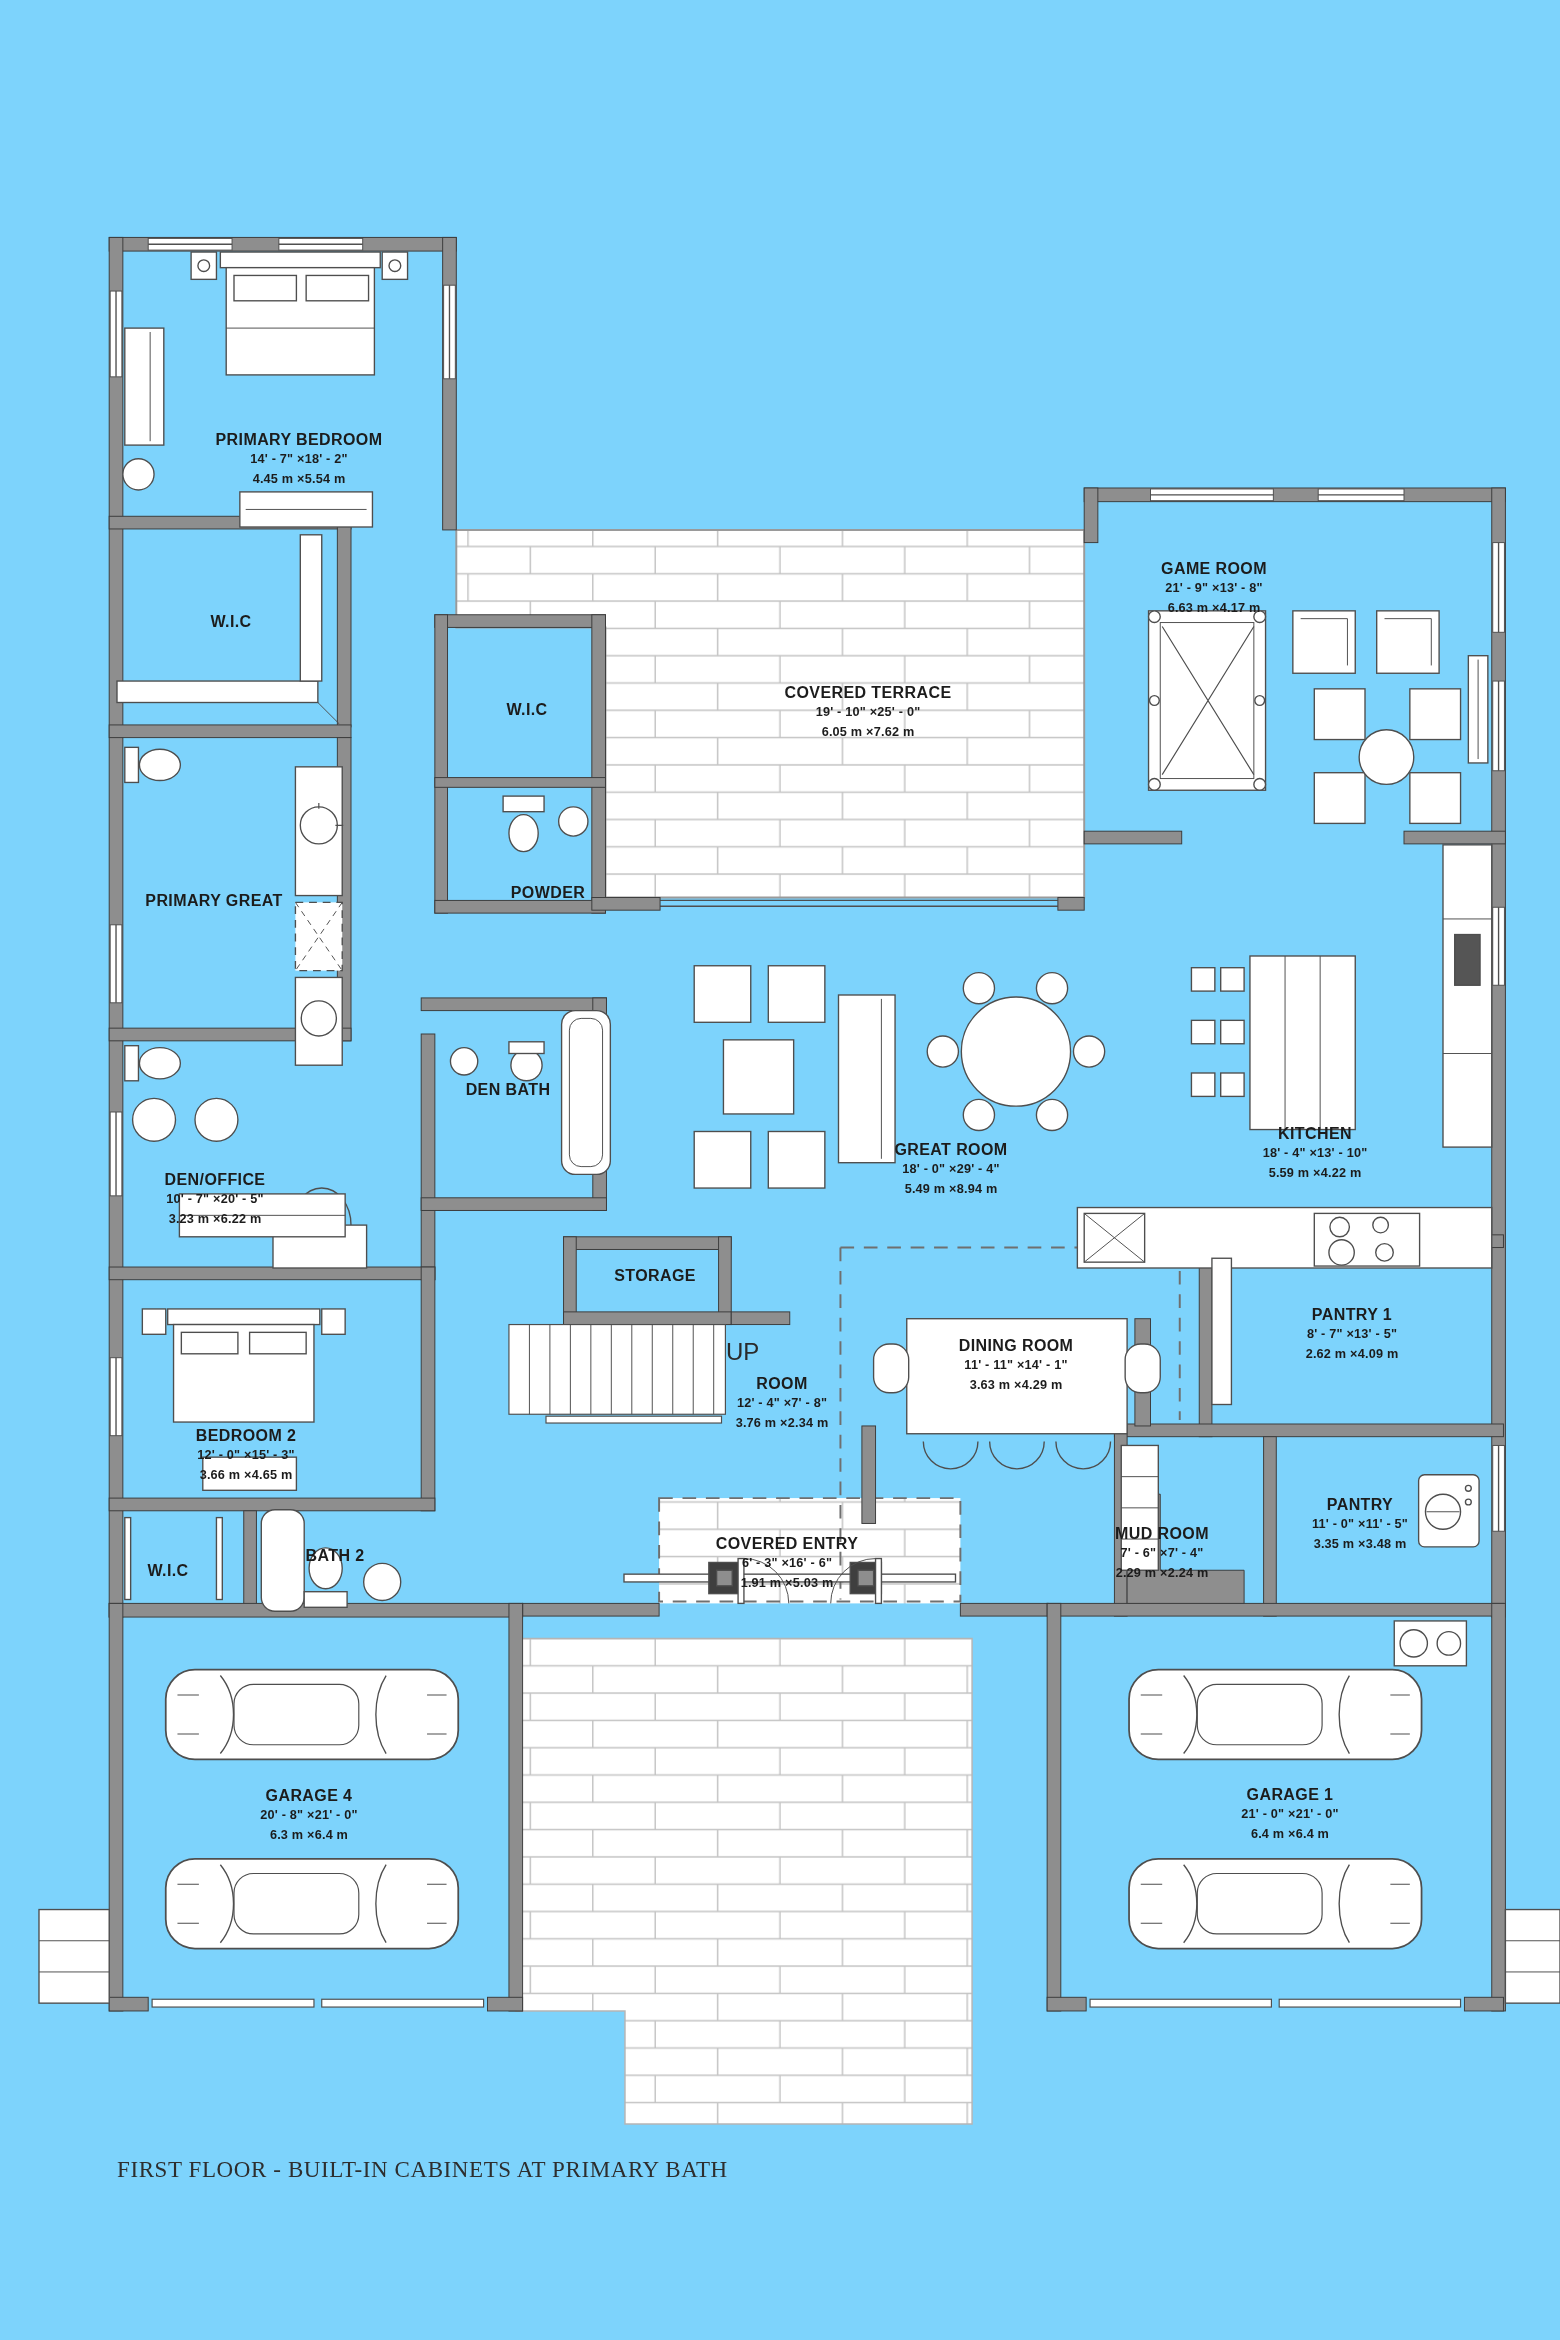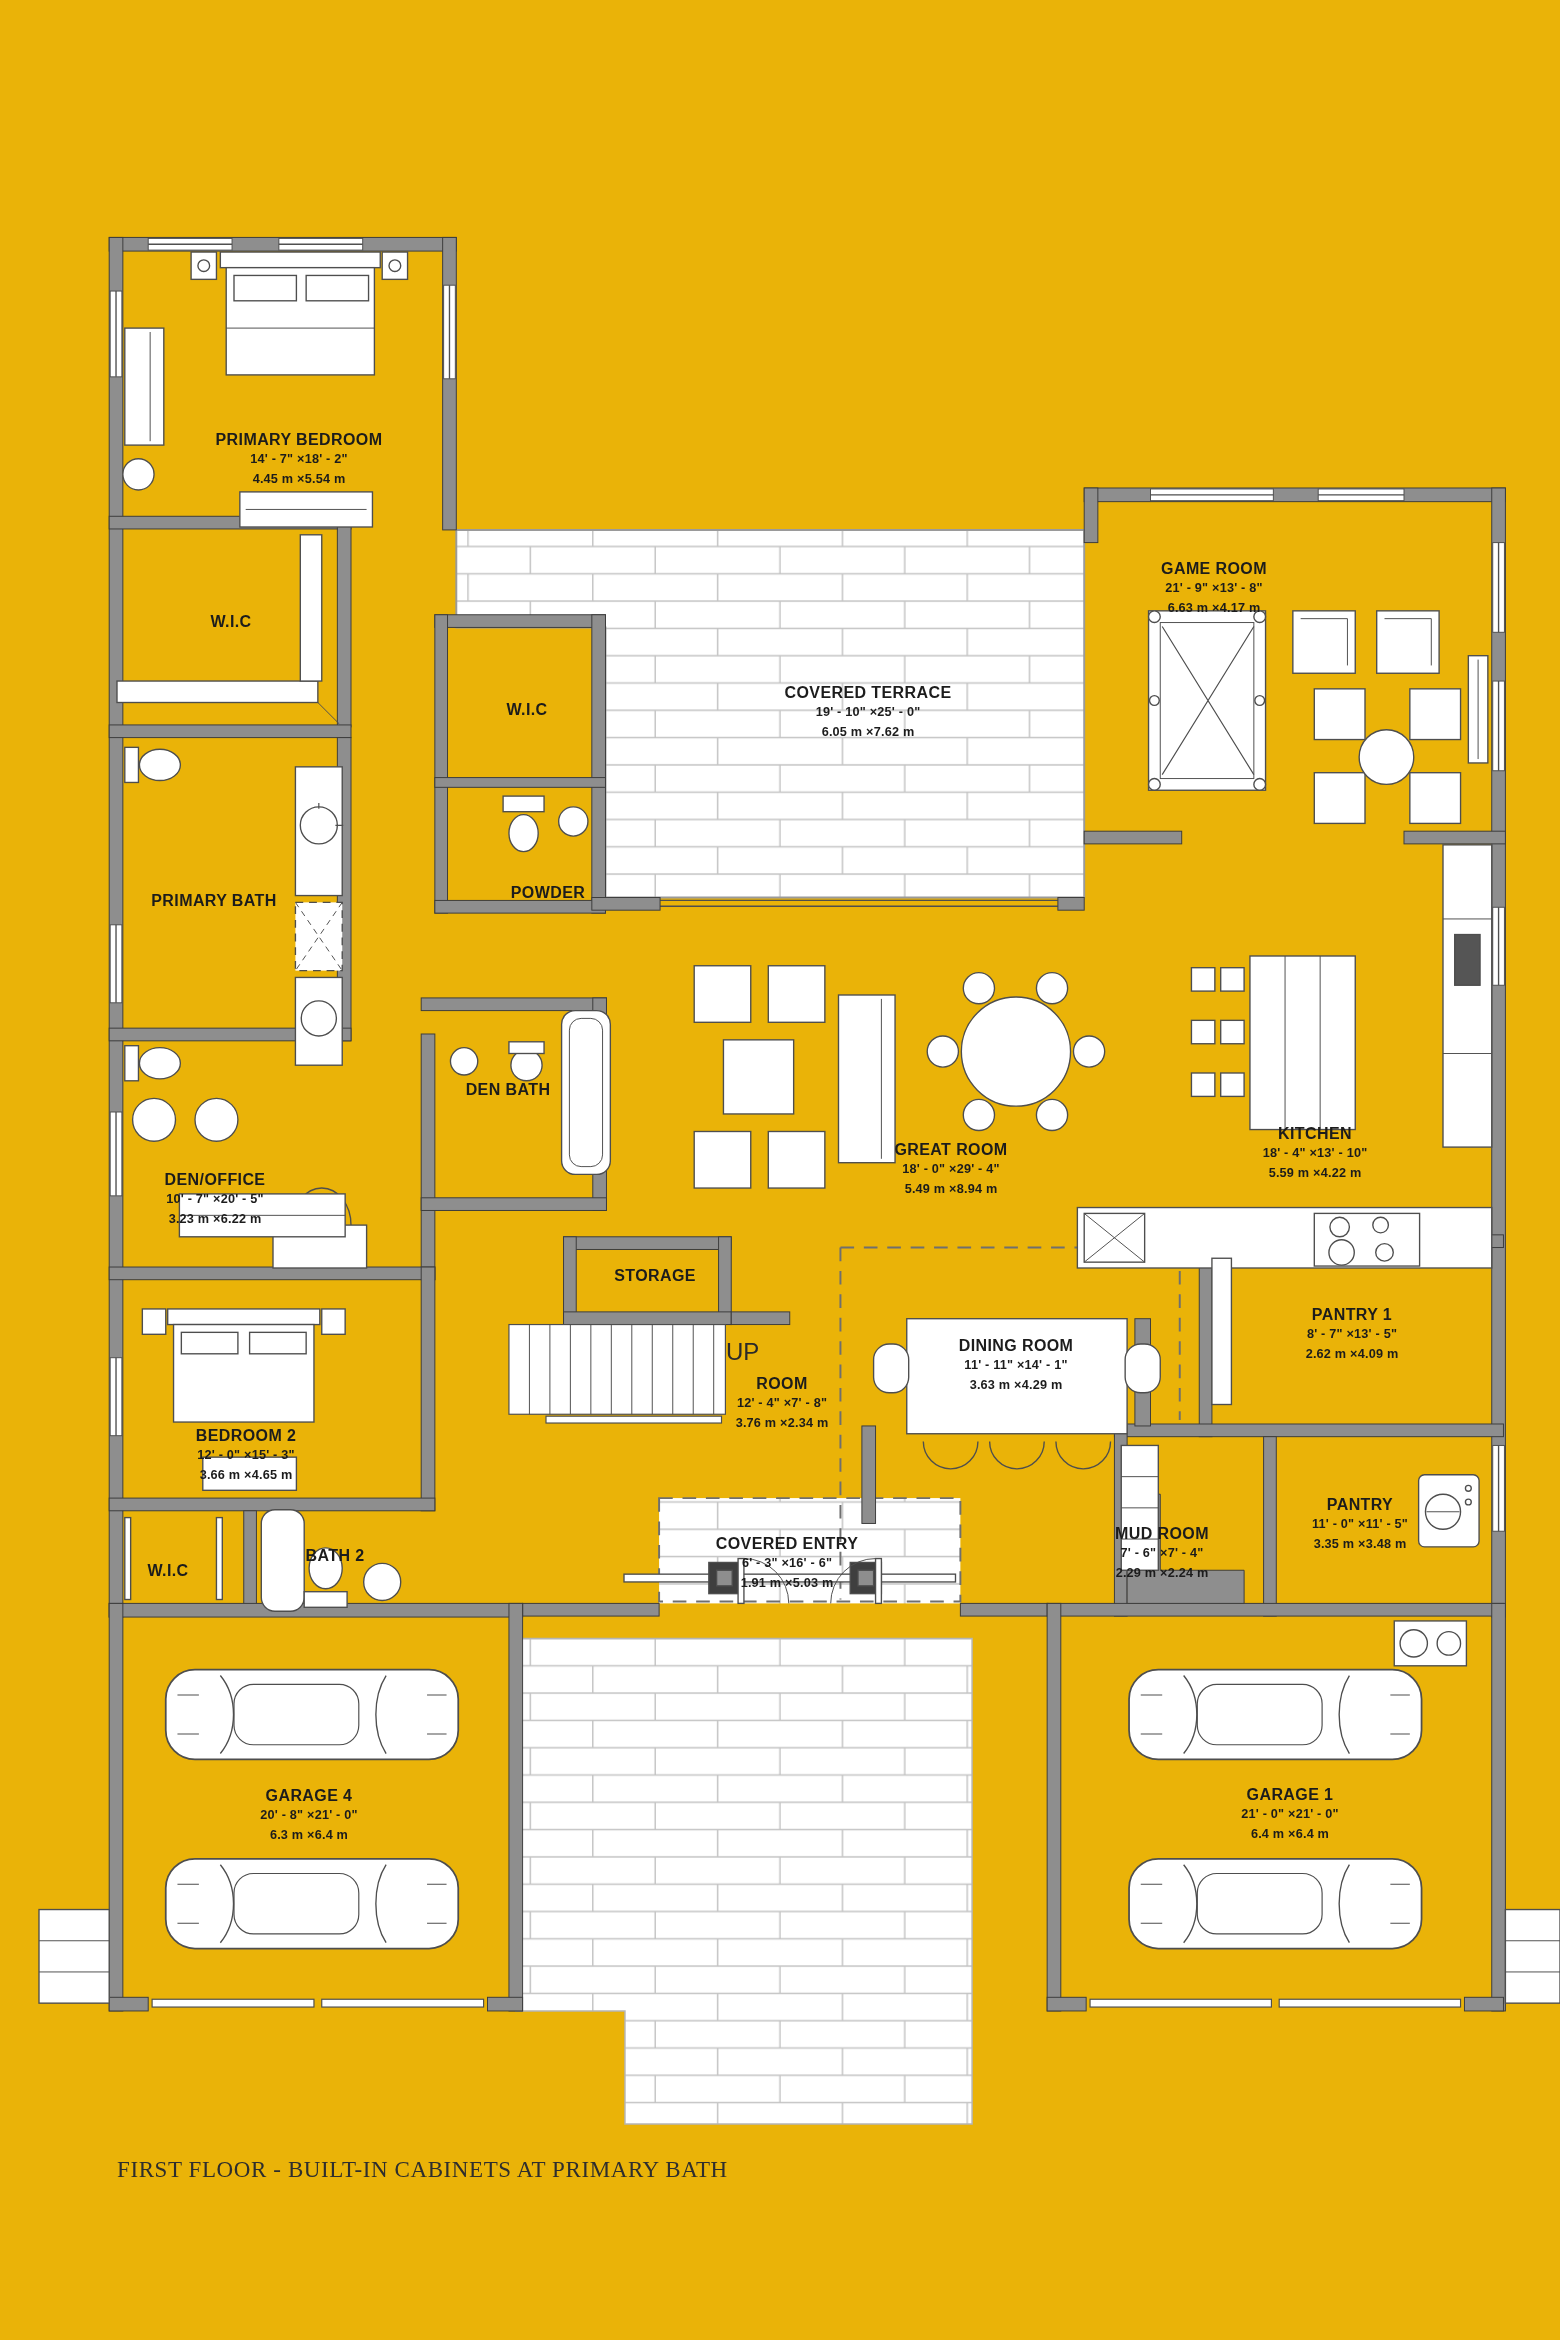--- a/index.html
+++ b/index.html
@@ -1,16 +1,16 @@
 <!DOCTYPE html>
 <html><head>
 <meta charset="utf-8">
 <style>
   html,body{margin:0;padding:0;background:#fff;}
-  .stage{position:relative;width:1560px;height:2341px;background:#eab308;
+  .stage{position:relative;width:1560px;height:2341px;background:#7dd3fc;
          font-family:"Liberation Sans",sans-serif;overflow:hidden;}
   .plan-svg{position:absolute;left:0;top:0;}
   .rl{position:absolute;transform:translateX(-50%);text-align:center;color:#1c1c1c;white-space:nowrap;}
   .rl .nm{font-size:16px;font-weight:700;letter-spacing:0.4px;line-height:1.25;}
   .rl .dm{font-size:12.7px;font-weight:600;letter-spacing:0.2px;line-height:1.55;}
   .up-label{position:absolute;font-size:24px;font-weight:400;color:#2a2a2a;}
   .footer{position:absolute;font-family:"Liberation Serif",serif;font-size:23px;
           letter-spacing:0.6px;color:#2e2e2e;}
 </style>
 </head>
@@ -338,21 +338,21 @@
 </div>
 <div class="rl" style="left:1214px;top:559px">
   <div class="nm">GAME ROOM</div>
   <div class="dm">21' - 9" ×13' - 8"</div>
   <div class="dm">6.63 m ×4.17 m</div>
 </div>
 <div class="rl" style="left:548px;top:883px">
   <div class="nm">POWDER</div>
 </div>
 <div class="rl" style="left:214px;top:891px">
-  <div class="nm">PRIMARY BATH</div>
+  <div class="nm">PRIMARY GREAT</div>
 </div>
 <div class="rl" style="left:508px;top:1080px">
   <div class="nm">DEN BATH</div>
 </div>
 <div class="rl" style="left:951px;top:1140px">
   <div class="nm">GREAT ROOM</div>
   <div class="dm">18' - 0" ×29' - 4"</div>
   <div class="dm">5.49 m ×8.94 m</div>
 </div>
 <div class="rl" style="left:1315px;top:1124px">

